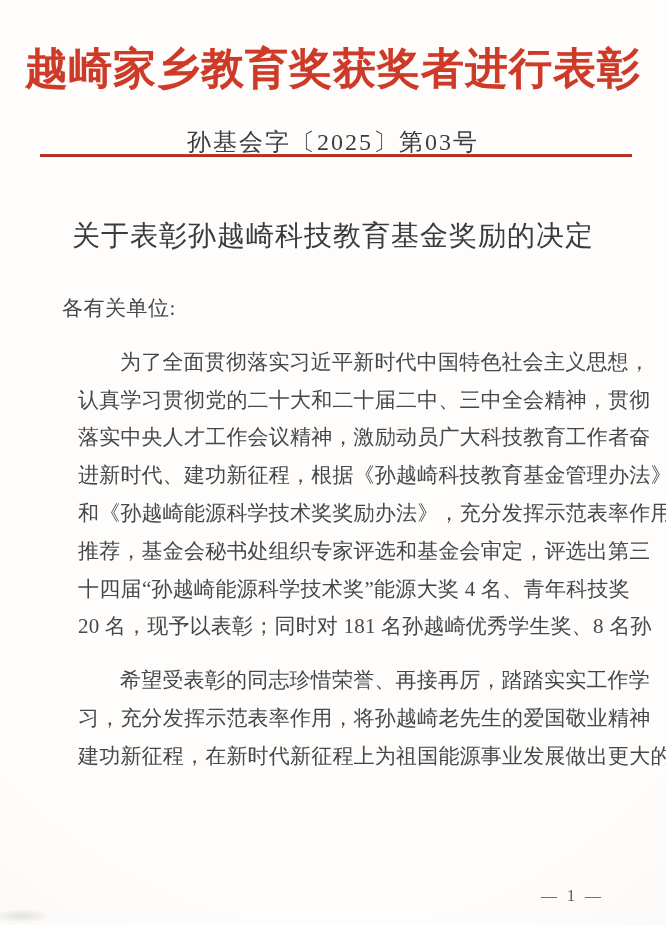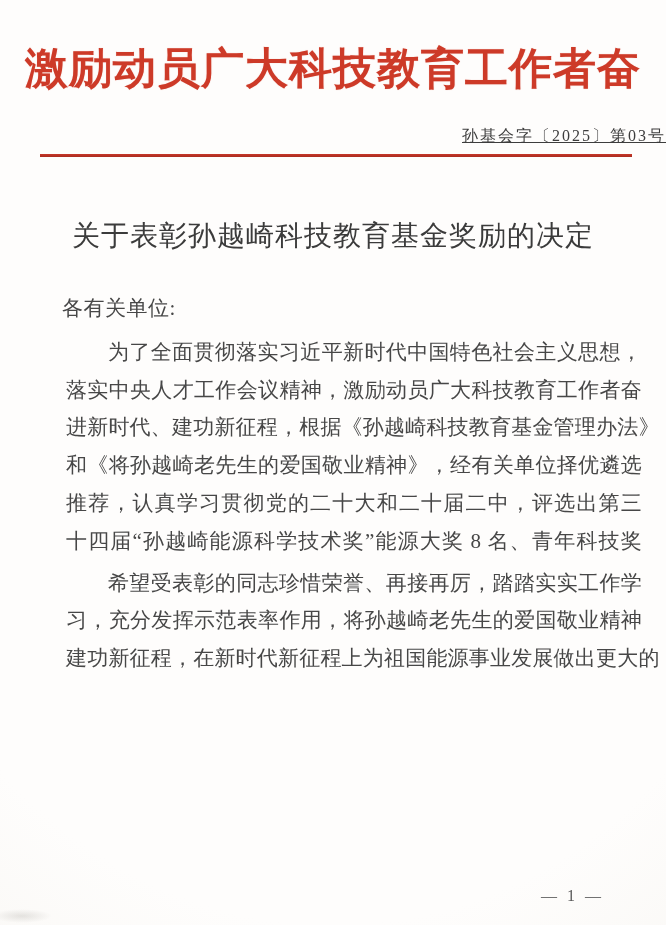--- a/index.html
+++ b/index.html
@@ -30,25 +30,24 @@
     letter-spacing: 1px;
     color: #cd3a28;
     text-shadow: 0 0 1px rgba(205,58,40,0.35);
     white-space: nowrap;
   }
   .doc-number {
     position: absolute;
     top: 126px;
     left: 0;
     width: 100%;
-    text-align: right;
-    font-size: 16px;
+    text-align: center;
+    font-size: 24px;
     letter-spacing: 2px;
     color: #3d3d3d;
-    text-decoration: underline;
   }
   .red-rule {
     position: absolute;
     top: 154px;
     left: 40px;
     width: 592px;
     height: 3px;
     background: linear-gradient(to bottom, #c7382a, #a92c1f);
     border: none;
   }
@@ -72,21 +71,21 @@
     width: 584px;
     font-size: 21px;
     line-height: 37.8px;
     color: #474747;
   }
   .salutation {
     margin: 0 0 6px 0;
     letter-spacing: 0.5px;
   }
   .para {
-    margin: 4px;
+    margin: 16px;
   }
   .line {
     display: block;
     text-align: justify;
     text-align-last: justify;
     letter-spacing: 0.2px;
     white-space: nowrap;
   }
   .line.indent {
     text-indent: 2em;
@@ -111,39 +110,41 @@
     height: 14px;
     background: radial-gradient(ellipse at center, rgba(120,115,105,0.18), rgba(120,115,105,0) 70%);
     pointer-events: none;
   }
 </style>
 </head>
 <body>
 
 <div class="page">
 
-  <div class="org-title">激励动员广大科技教育工作者奋</div>
+  <div class="org-title">越崎家乡教育奖获奖者进行表彰</div>
 
   <div class="doc-number">孙基会字〔2025〕第03号</div>
 
   <div class="red-rule"></div>
 
   <div class="doc-title">关于表彰孙越崎科技教育基金奖励的决定</div>
 
   <div class="body-block">
 
     <p class="salutation">各有关单位:</p>
 
     <p class="para">
       <span class="line indent">为了全面贯彻落实习近平新时代中国特色社会主义思想，</span>
+      <span class="line">认真学习贯彻党的二十大和二十届二中、三中全会精神，贯彻</span>
       <span class="line">落实中央人才工作会议精神，激励动员广大科技教育工作者奋</span>
       <span class="line">进新时代、建功新征程，根据《孙越崎科技教育基金管理办法》</span>
-      <span class="line">和《将孙越崎老先生的爱国敬业精神》，经有关单位择优遴选</span>
-      <span class="line">推荐，认真学习贯彻党的二十大和二十届二中，评选出第三</span>
-      <span class="line">十四届“孙越崎能源科学技术奖”能源大奖 8 名、青年科技奖</span>
+      <span class="line">和《孙越崎能源科学技术奖奖励办法》，充分发挥示范表率作用</span>
+      <span class="line">推荐，基金会秘书处组织专家评选和基金会审定，评选出第三</span>
+      <span class="line">十四届“孙越崎能源科学技术奖”能源大奖 4 名、青年科技奖</span>
+      <span class="line">20 名，现予以表彰；同时对 181 名孙越崎优秀学生奖、8 名孙</span>
     </p>
 
     <p class="para">
       <span class="line indent">希望受表彰的同志珍惜荣誉、再接再厉，踏踏实实工作学</span>
       <span class="line">习，充分发挥示范表率作用，将孙越崎老先生的爱国敬业精神</span>
       <span class="line">建功新征程，在新时代新征程上为祖国能源事业发展做出更大的</span>
     </p>
 
   </div>
 

